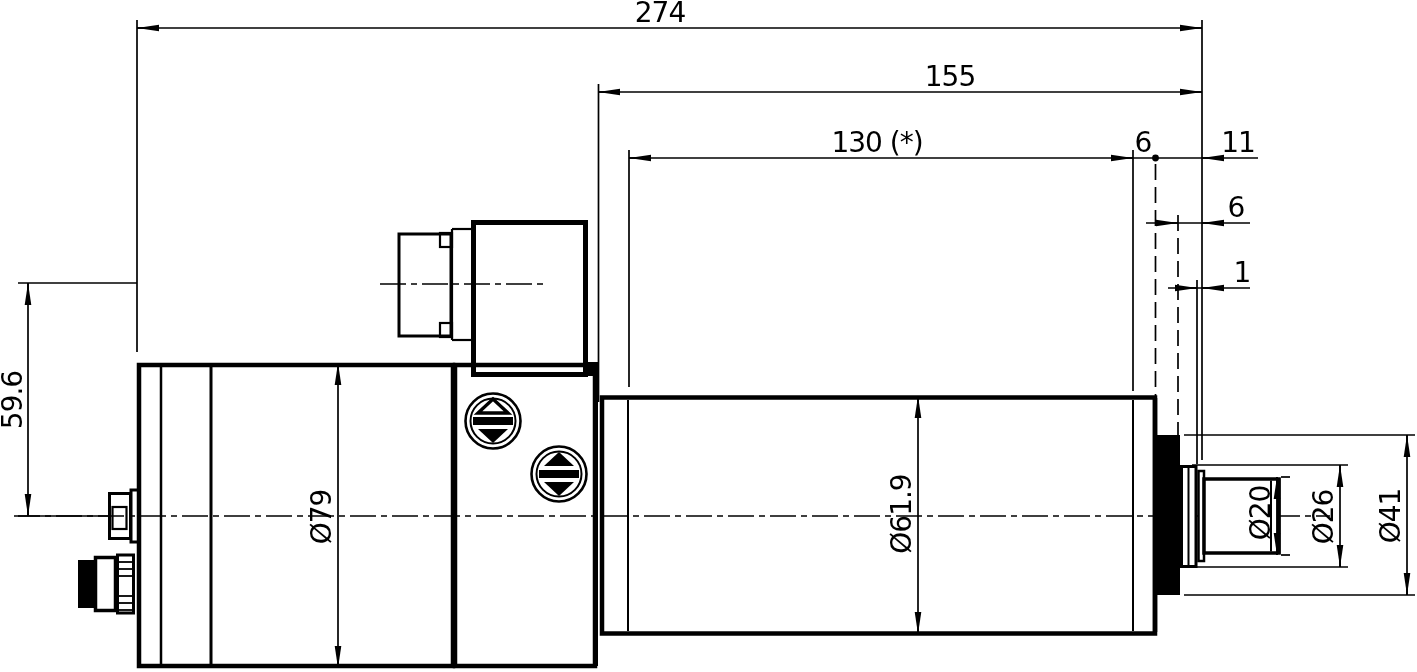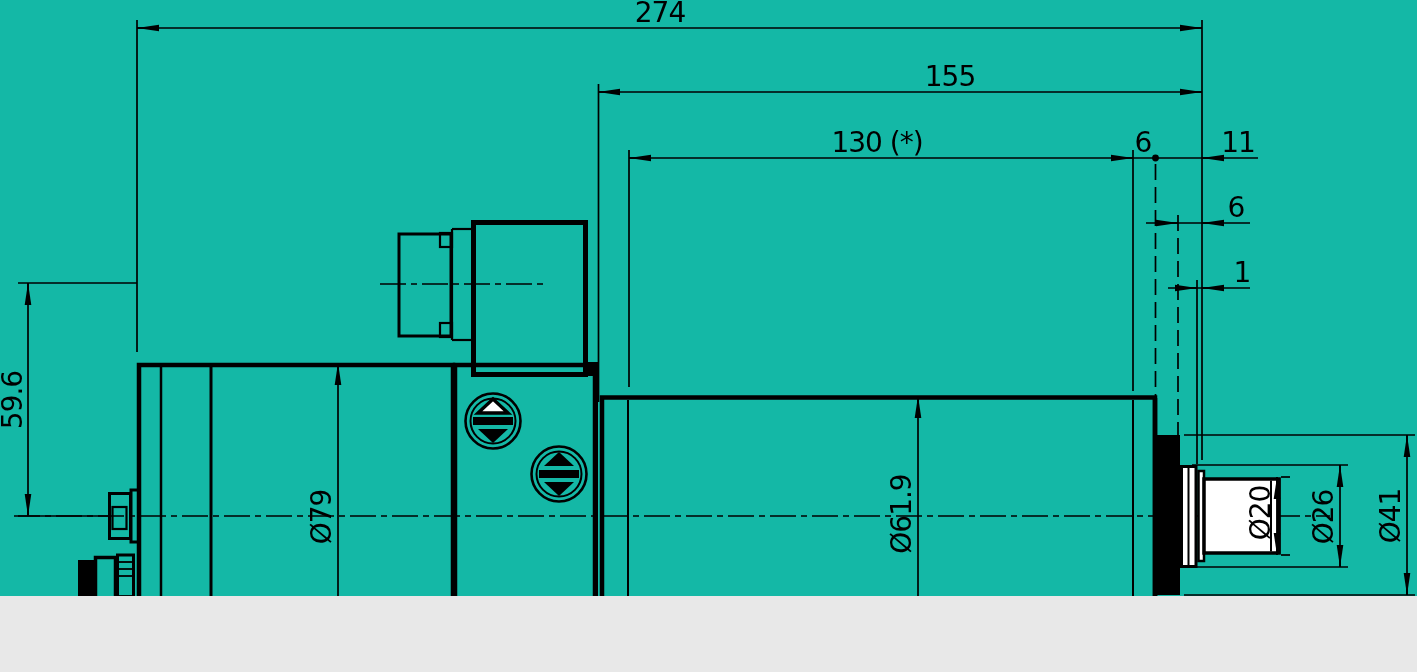--- a/index.html
+++ b/index.html
@@ -1,16 +1,16 @@
 <!DOCTYPE html>
 <html><head>
 <meta charset="utf-8">
 <style>
   html,body{margin:0;padding:0;background:#e8e8e8;}
-  .stage{position:relative;width:1417px;height:596px;background:#14b8a6;overflow:hidden;text-align:center;}
+  .stage{position:relative;width:1417px;height:672px;background:#ffffff;overflow:hidden;text-align:center;}
   svg{display:block;}
   .dim-text{font-family:"DejaVu Sans",sans-serif;font-size:28px;fill:#000;letter-spacing:-1px;}
   .thin{stroke:#000;stroke-width:1.7;fill:none;}
   .dash{stroke:#000;stroke-width:1.7;fill:none;stroke-dasharray:16 7;}
   .cl{stroke:#000;stroke-width:1.7;fill:none;stroke-dasharray:26 5 6 5;}
   .o4{stroke:#000;stroke-width:4.5;fill:none;}
   .o3{stroke:#000;stroke-width:3;fill:none;}
   .o2{stroke:#000;stroke-width:2.2;fill:none;}
 </style>
 </head>

